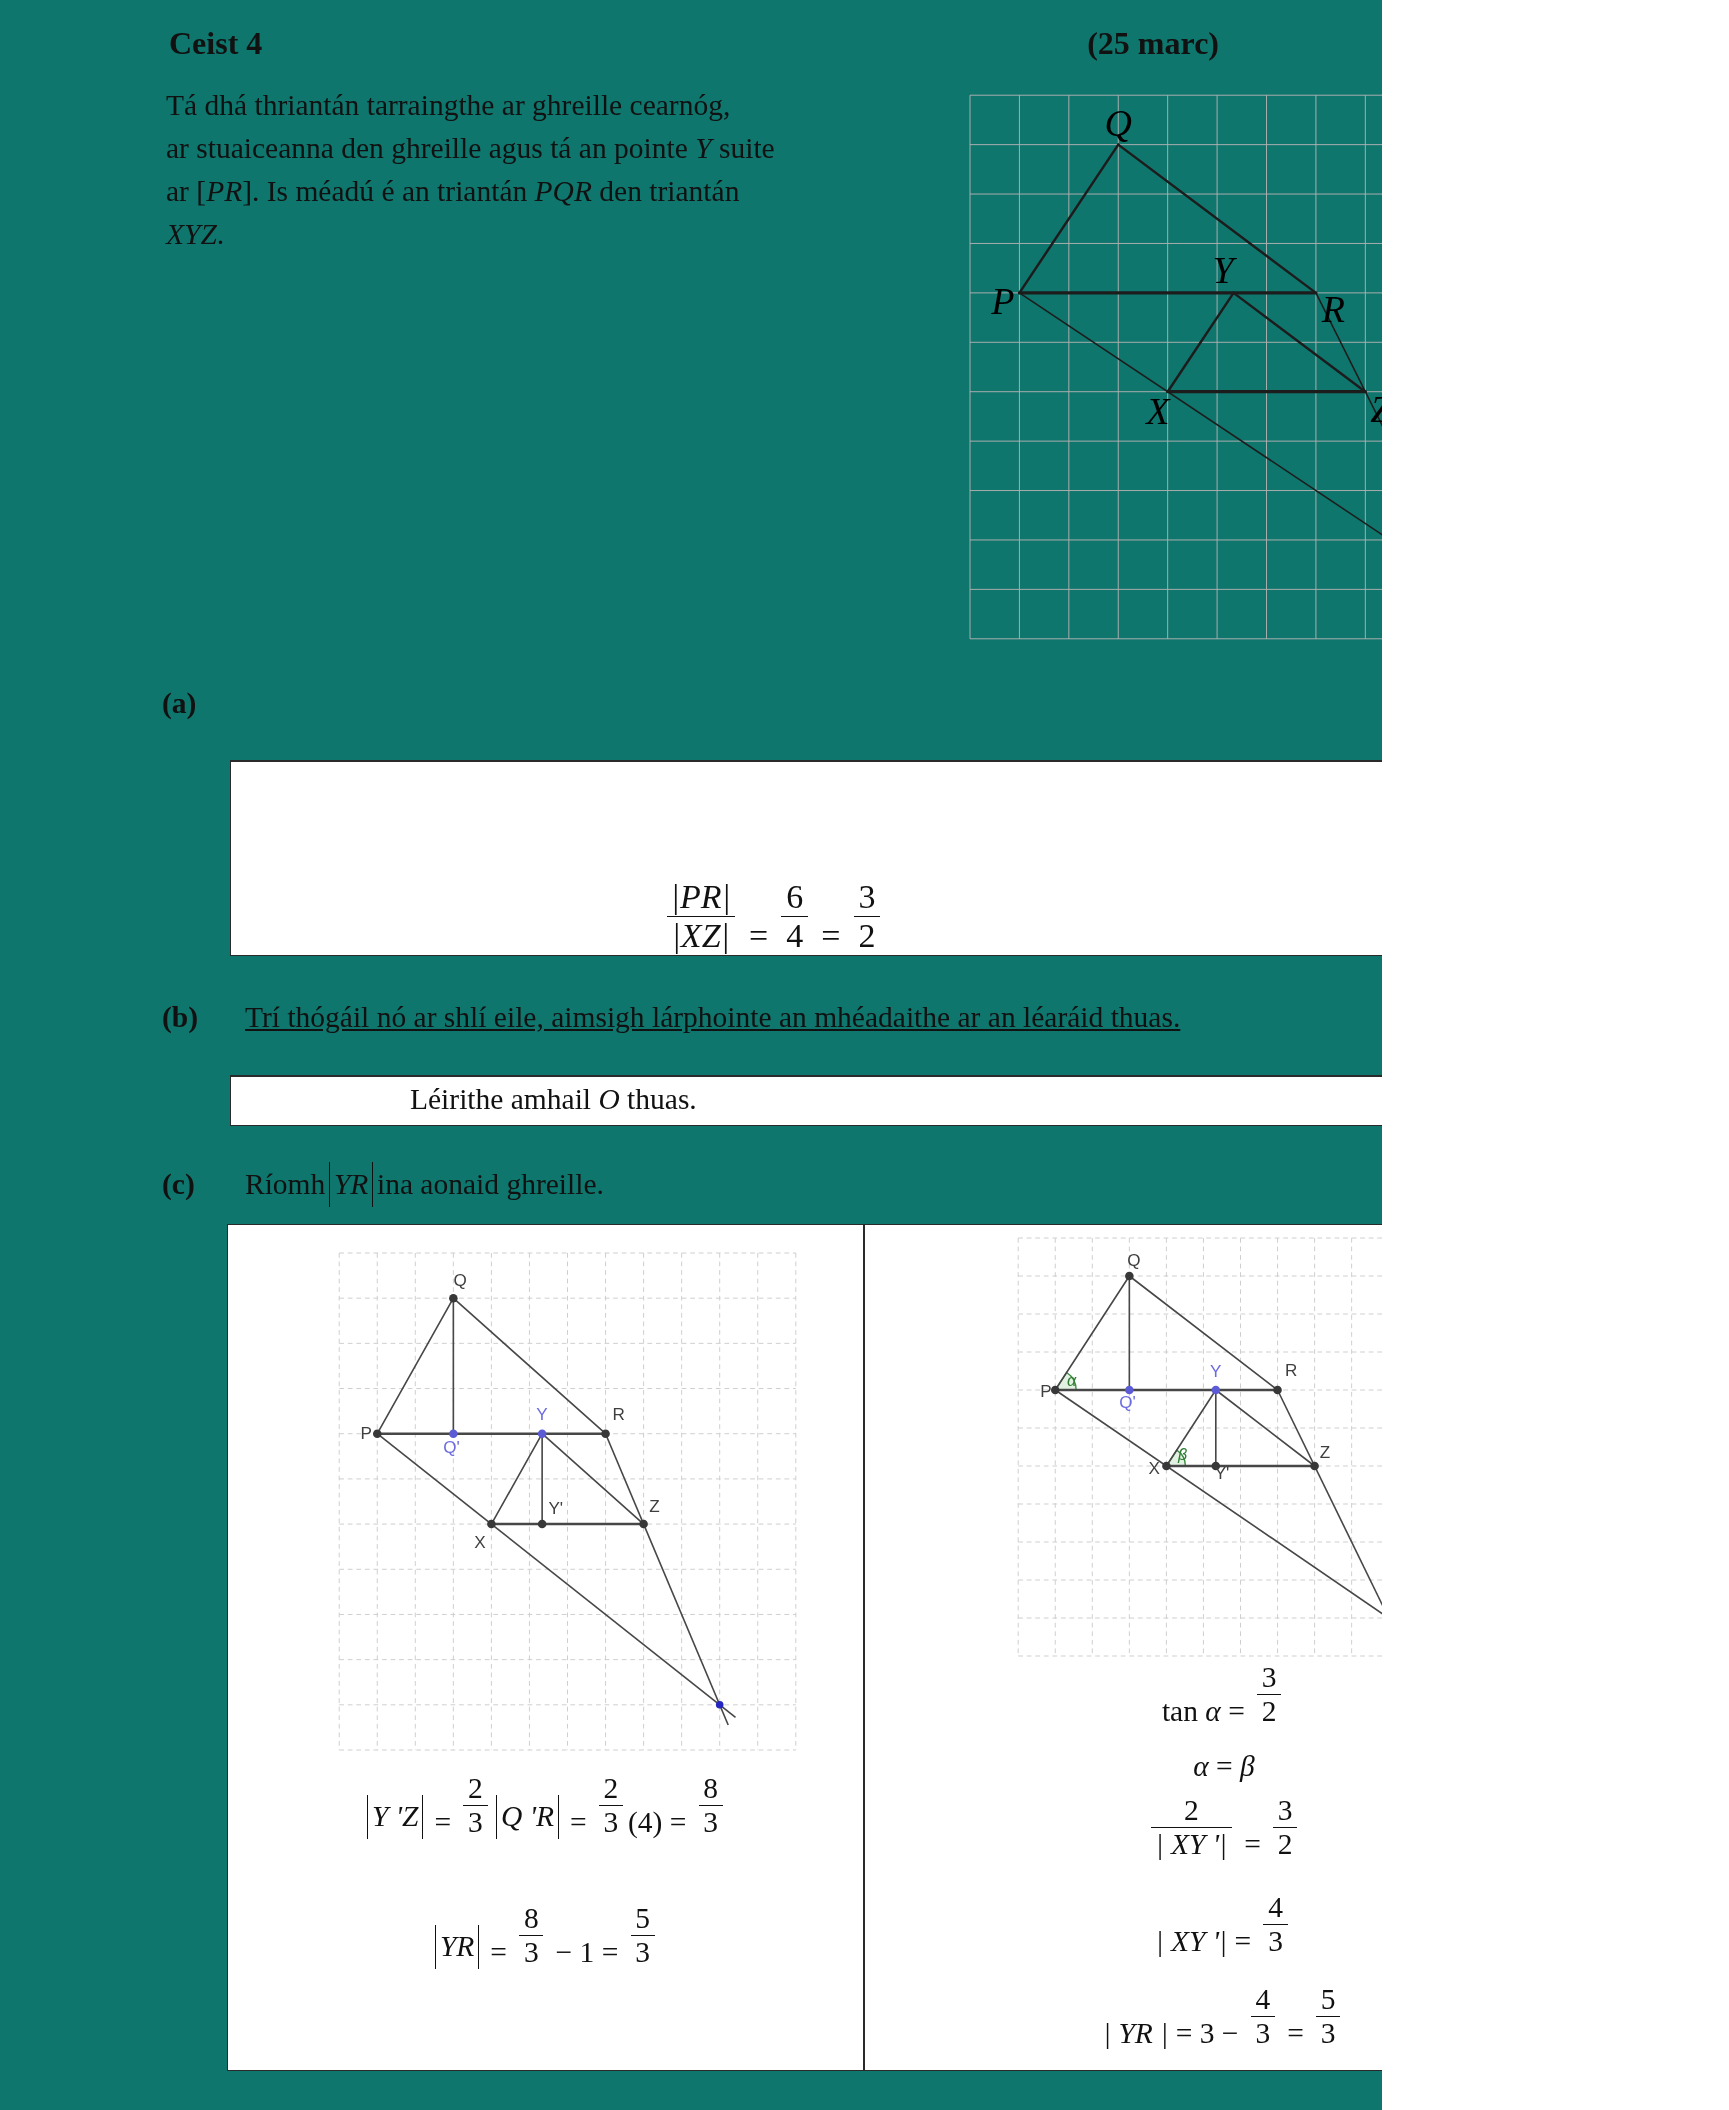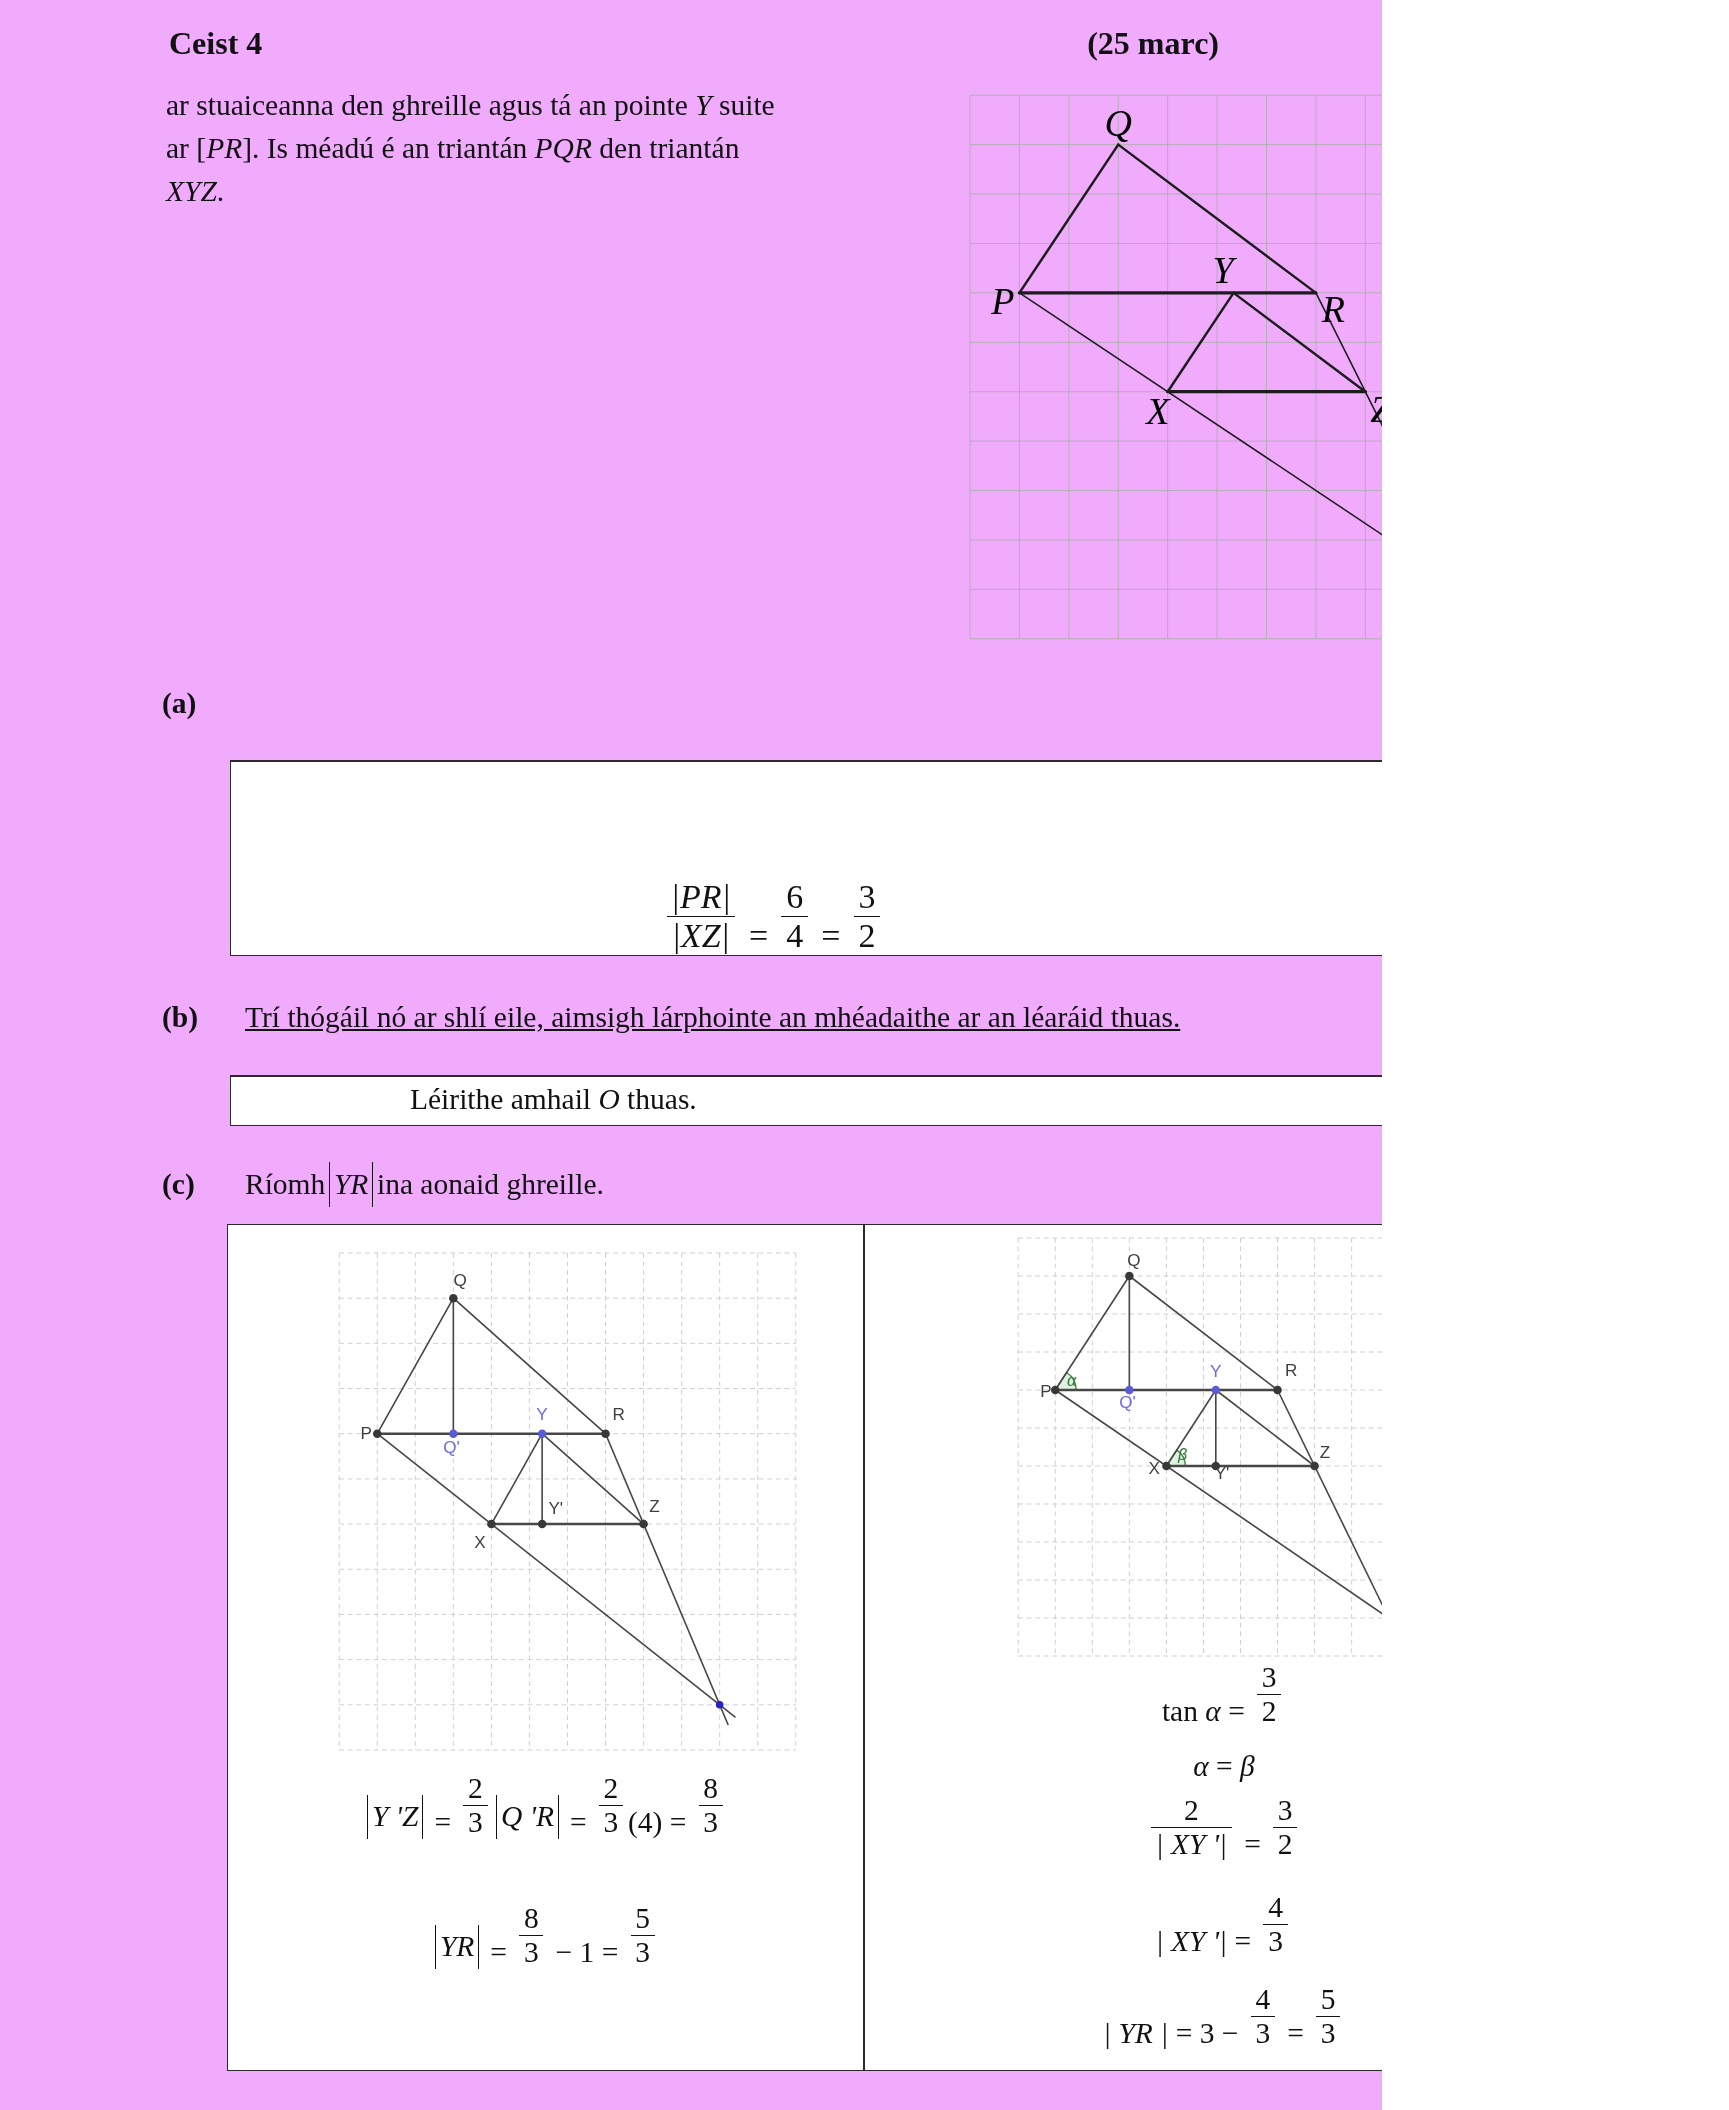--- a/index.html
+++ b/index.html
@@ -1,16 +1,16 @@
 <!DOCTYPE html>
 <html style="font-size:15px"><head>
 <meta charset="utf-8">
 <style>
   html,body{margin:0;padding:0;background:#ffffff;}
-  .page{position:relative;width:1382px;height:2111px;background:#f0abfc;
+  .page{position:relative;width:1382px;height:2111px;background:#0f766e;
         font-family:"Liberation Serif","DejaVu Serif",serif;color:#111;overflow:hidden;}
   .abs{position:absolute;}
   .title{font-weight:bold;font-size:32px;}
   .prompt{font-size:29.5px;}
   .plabel{font-weight:bold;font-size:29.5px;}
   .intro{font-size:29.5px;line-height:43px;width:723px;}
   .rl-i{font-style:italic;}
   .ansbox{position:absolute;border:1.9px solid #2a2a2a;border-top-width:2.9px;background:#fff;}
   .eq{display:flex;align-items:flex-end;justify-content:center;font-size:29.5px;white-space:pre;color:#111;}
   .eq .it{font-style:italic;}
@@ -31,20 +31,21 @@
 </style>
 </head>
 <body>
 
 <div class="page">
 
   <div class="abs title" style="left:169px;top:25px;">Ceist 4</div>
   <div class="abs title" style="right:163px;top:25px;">(25 marc)</div>
 
   <div class="abs intro" style="left:166px;top:84px;">
+      <div><span>Tá dhá thriantán tarraingthe ar ghreille cearnóg,</span></div>
       <div><span>ar stuaiceanna den ghreille agus tá an pointe </span><span class="rl-i it">Y</span><span> suite</span></div>
       <div><span>ar [</span><span class="rl-i it">PR</span><span>].  Is méadú é an triantán </span><span class="rl-i it">PQR</span><span> den triantán</span></div>
       <div><span class="rl-i it">XYZ</span><span>.</span></div>
     </div>
 
   <svg class="abs" style="left: 970px; top: 95px; overflow: visible;" width="593" height="544" viewBox="0 0 624 572">
       <line x1="0" y1="0" x2="0" y2="572" stroke="#b0b0b0" stroke-width="1"></line>
       <line x1="52" y1="0" x2="52" y2="572" stroke="#b0b0b0" stroke-width="1"></line>
       <line x1="104" y1="0" x2="104" y2="572" stroke="#b0b0b0" stroke-width="1"></line>
       <line x1="156" y1="0" x2="156" y2="572" stroke="#b0b0b0" stroke-width="1"></line>

